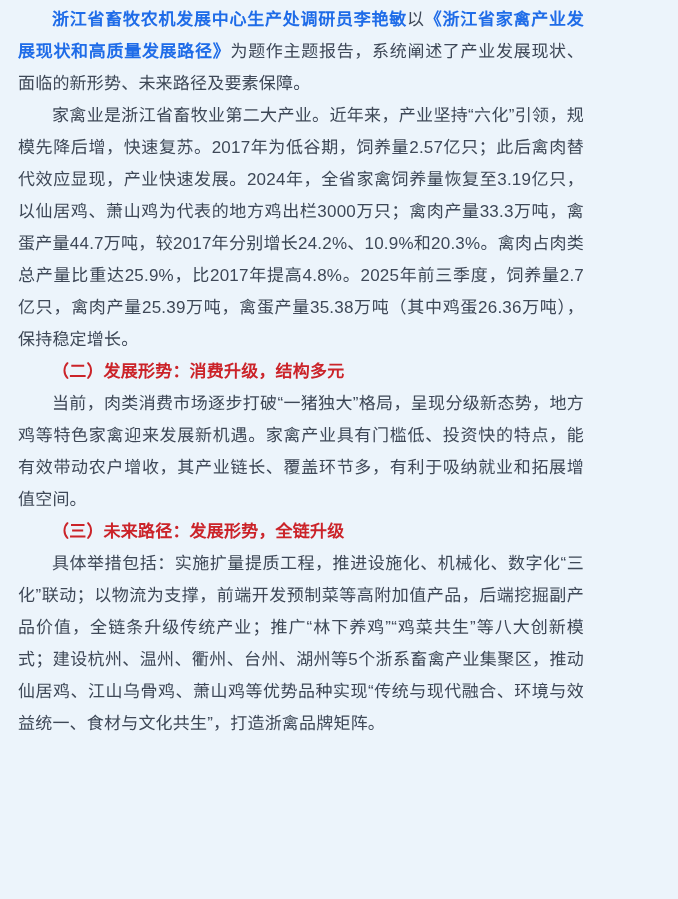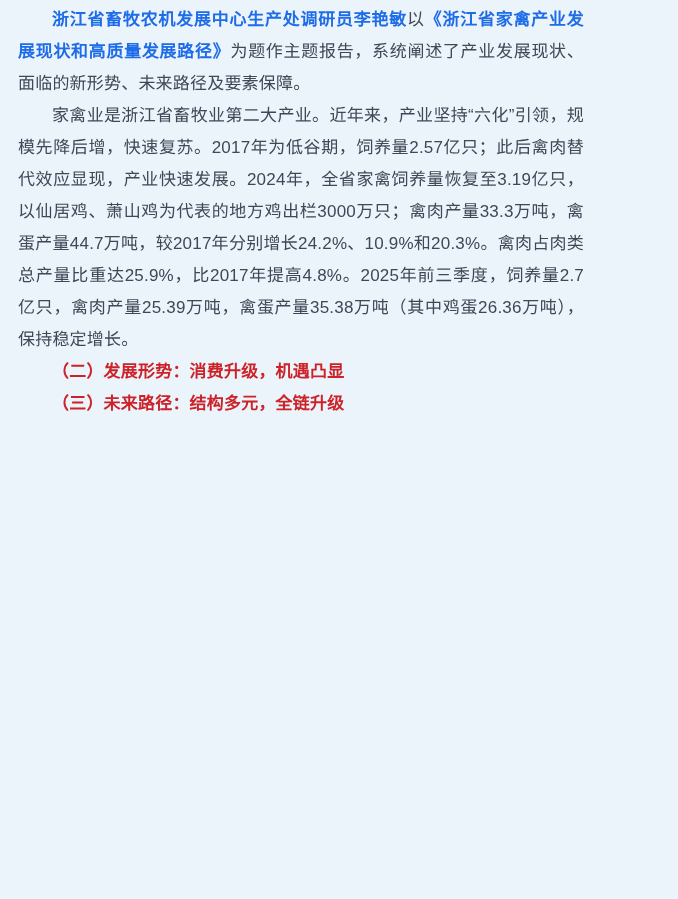--- a/index.html
+++ b/index.html
@@ -39,19 +39,21 @@
 </head>
 <body>
 
 <article class="article">
   <p><span class="hl-blue">浙江省畜牧农机发展中心生产处调研员李艳敏</span><span>以</span><span class="hl-blue">《浙江省家禽产业发展现状和高质量发展路径》</span><span>为题作主题报告，系统阐述了产业发展现状、面临的新形势、未来路径及要素保障。</span></p>
 
 
   <p>家禽业是浙江省畜牧业第二大产业。近年来，产业坚持“六化”引领，规模先降后增，快速复苏。2017年为低谷期，饲养量2.57亿只；此后禽肉替代效应显现，产业快速发展。2024年，全省家禽饲养量恢复至3.19亿只，以仙居鸡、萧山鸡为代表的地方鸡出栏3000万只；禽肉产量33.3万吨，禽蛋产量44.7万吨，较2017年分别增长24.2%、10.9%和20.3%。禽肉占肉类总产量比重达25.9%，比2017年提高4.8%。2025年前三季度，饲养量2.7亿只，禽肉产量25.39万吨，禽蛋产量35.38万吨（其中鸡蛋26.36万吨），保持稳定增长。</p>
 
 
-  <p class="sec-heading">（二）发展形势：消费升级，机遇凸显</p>
+  <p class="sec-heading">（二）发展形势：消费升级，结构多元</p>
+
+  <p>当前，肉类消费市场逐步打破“一猪独大”格局，呈现分级新态势，地方鸡等特色家禽迎来发展新机遇。家禽产业具有门槛低、投资快的特点，能有效带动农户增收，其产业链长、覆盖环节多，有利于吸纳就业和拓展增值空间。</p>
+
+  <p class="sec-heading">（三）未来路径：发展形势，全链升级</p>
 
 
-  <p class="sec-heading">（三）未来路径：结构多元，全链升级</p>
-
-
+  <p>具体举措包括：实施扩量提质工程，推进设施化、机械化、数字化“三化”联动；以物流为支撑，前端开发预制菜等高附加值产品，后端挖掘副产品价值，全链条升级传统产业；推广“林下养鸡”“鸡菜共生”等八大创新模式；建设杭州、温州、衢州、台州、湖州等5个浙系畜禽产业集聚区，推动仙居鸡、江山乌骨鸡、萧山鸡等优势品种实现“传统与现代融合、环境与效益统一、食材与文化共生”，打造浙禽品牌矩阵。</p>
 </article>
 
 </body></html>

